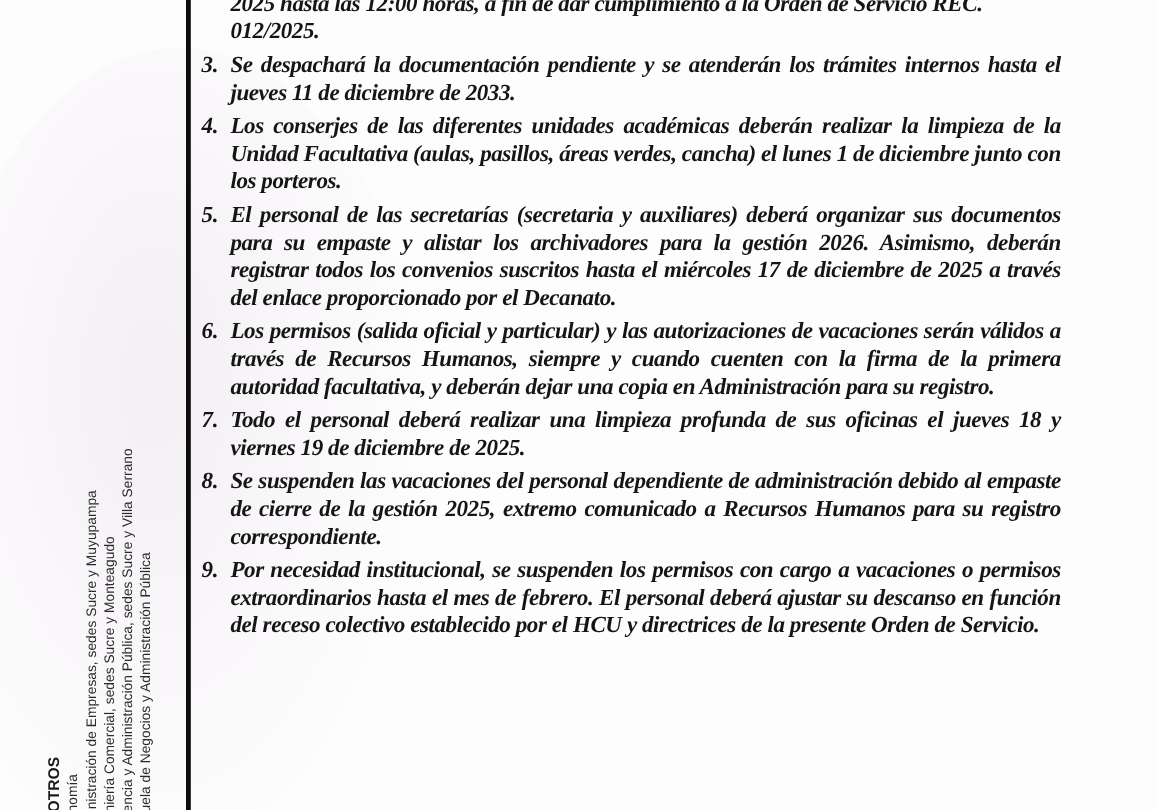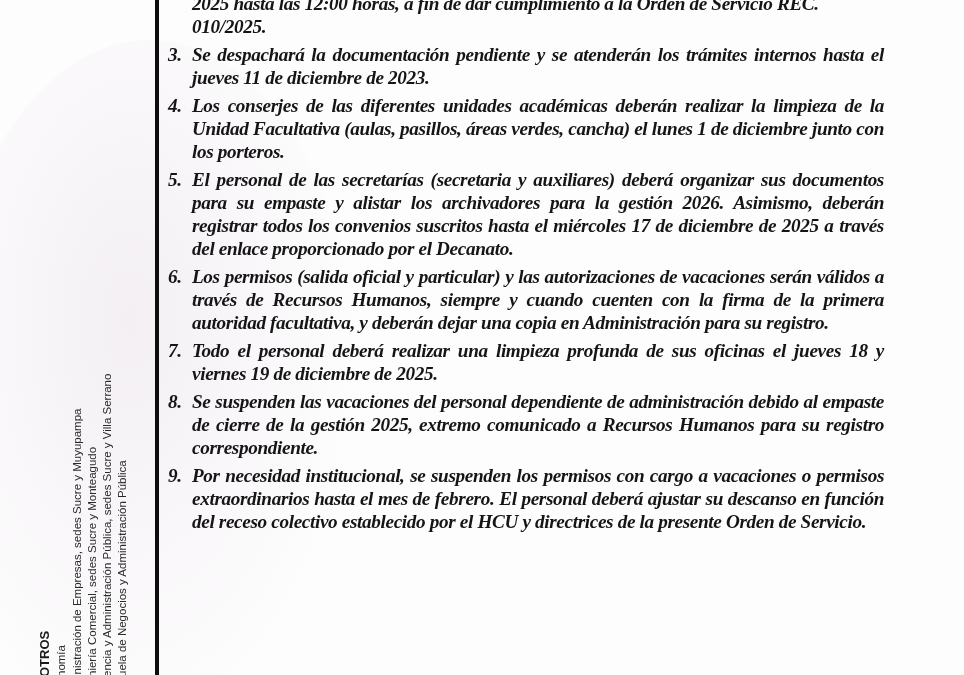--- a/index.html
+++ b/index.html
@@ -55,26 +55,26 @@
   <div class="vline" style="left:99px;">niería Comercial, sedes Sucre y Monteagudo</div>
   <div class="vline" style="left:114px;">encia y Administración Pública, sedes Sucre y Villa Serrano</div>
   <div class="vline" style="left:129px;">uela de Negocios y Administración Pública</div>
 </div>
 
 <div class="rule"></div>
 
 <div class="content">
   <div class="cont">
     <span class="ln">2025 hasta las 12:00 horas, a fin de dar cumplimiento a la Orden de Servicio REC.</span>
-    <span class="ln">010/2025.</span>
+    <span class="ln">012/2025.</span>
   </div>
 
   <div class="item">
     <span class="num">3.</span>
-    <span class="txt">Se despachará la documentación pendiente y se atenderán los trámites internos hasta el jueves 11 de diciembre de 2023.</span>
+    <span class="txt">Se despachará la documentación pendiente y se atenderán los trámites internos hasta el jueves 11 de diciembre de 2033.</span>
   </div>
   <div class="item">
     <span class="num">4.</span>
     <span class="txt">Los conserjes de las diferentes unidades académicas deberán realizar la limpieza de la Unidad Facultativa (aulas, pasillos, áreas verdes, cancha) el lunes 1 de diciembre junto con los porteros.</span>
   </div>
   <div class="item">
     <span class="num">5.</span>
     <span class="txt">El personal de las secretarías (secretaria y auxiliares) deberá organizar sus documentos para su empaste y alistar los archivadores para la gestión 2026. Asimismo, deberán registrar todos los convenios suscritos hasta el miércoles 17 de diciembre de 2025 a través del enlace proporcionado por el Decanato.</span>
   </div>
   <div class="item">

